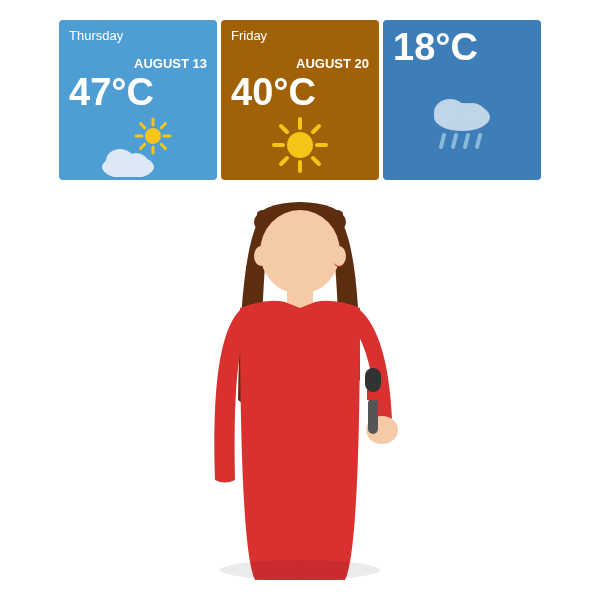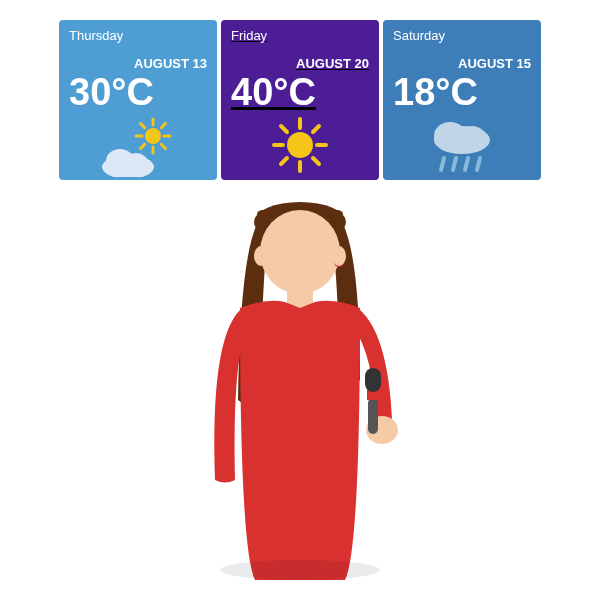--- a/index.html
+++ b/index.html
@@ -121,21 +121,21 @@
 
 <div class="scene">
 
   <div class="weather-board">
 
     <div class="weather-card" style="background:#4e9ed4;">
       <div class="card-header">
         <span class="day-label">Thursday</span>
         <span class="date-label">AUGUST 13</span>
       </div>
-      <div class="temp-label">30°C</div>
+      <div class="temp-label">47°C</div>
       <div class="weather-icon-area">
 
         <div class="sun-cloud-icon">
 
           <div class="sun">
             <svg width="38" height="38" viewBox="0 0 38 38">
 
               <line x1="19" y1="2" x2="19" y2="8" stroke="#f5c518" stroke-width="3" stroke-linecap="round"></line>
               <line x1="19" y1="30" x2="19" y2="36" stroke="#f5c518" stroke-width="3" stroke-linecap="round"></line>
               <line x1="2" y1="19" x2="8" y2="19" stroke="#f5c518" stroke-width="3" stroke-linecap="round"></line>
@@ -153,21 +153,21 @@
             <svg width="60" height="36" viewBox="0 0 60 36">
               <ellipse cx="30" cy="26" rx="26" ry="12" fill="#dce8f5"></ellipse>
               <ellipse cx="22" cy="20" rx="14" ry="12" fill="#dce8f5"></ellipse>
               <ellipse cx="38" cy="22" rx="12" ry="10" fill="#dce8f5"></ellipse>
             </svg>
           </div>
         </div>
       </div>
     </div>
 
-    <div class="weather-card" style="background:#4c1d95;text-decoration:underline;">
+    <div class="weather-card" style="background:#a16207;">
       <div class="card-header">
         <span class="day-label">Friday</span>
         <span class="date-label">AUGUST 20</span>
       </div>
       <div class="temp-label">40°C</div>
       <div class="weather-icon-area">
 
         <svg width="60" height="60" viewBox="0 0 60 60">
           <line x1="30" y1="4" x2="30" y2="13" stroke="#f5c518" stroke-width="4" stroke-linecap="round"></line>
           <line x1="30" y1="47" x2="30" y2="56" stroke="#f5c518" stroke-width="4" stroke-linecap="round"></line>
@@ -176,24 +176,20 @@
           <line x1="11" y1="11" x2="17" y2="17" stroke="#f5c518" stroke-width="4" stroke-linecap="round"></line>
           <line x1="43" y1="43" x2="49" y2="49" stroke="#f5c518" stroke-width="4" stroke-linecap="round"></line>
           <line x1="49" y1="11" x2="43" y2="17" stroke="#f5c518" stroke-width="4" stroke-linecap="round"></line>
           <line x1="17" y1="43" x2="11" y2="49" stroke="#f5c518" stroke-width="4" stroke-linecap="round"></line>
           <circle cx="30" cy="30" r="13" fill="#f5c518"></circle>
         </svg>
       </div>
     </div>
 
     <div class="weather-card" style="background:#3d7db8;">
-      <div class="card-header">
-        <span class="day-label">Saturday</span>
-        <span class="date-label">AUGUST 15</span>
-      </div>
       <div class="temp-label">18°C</div>
       <div class="weather-icon-area">
 
         <svg width="72" height="58" viewBox="0 0 72 58">
 
           <ellipse cx="36" cy="24" rx="28" ry="14" fill="#c0d5e8"></ellipse>
           <ellipse cx="24" cy="20" rx="16" ry="14" fill="#c0d5e8"></ellipse>
           <ellipse cx="46" cy="22" rx="14" ry="12" fill="#c0d5e8"></ellipse>
 
           <line x1="18" y1="42" x2="15" y2="54" stroke="#8ab8d8" stroke-width="4" stroke-linecap="round"></line>

